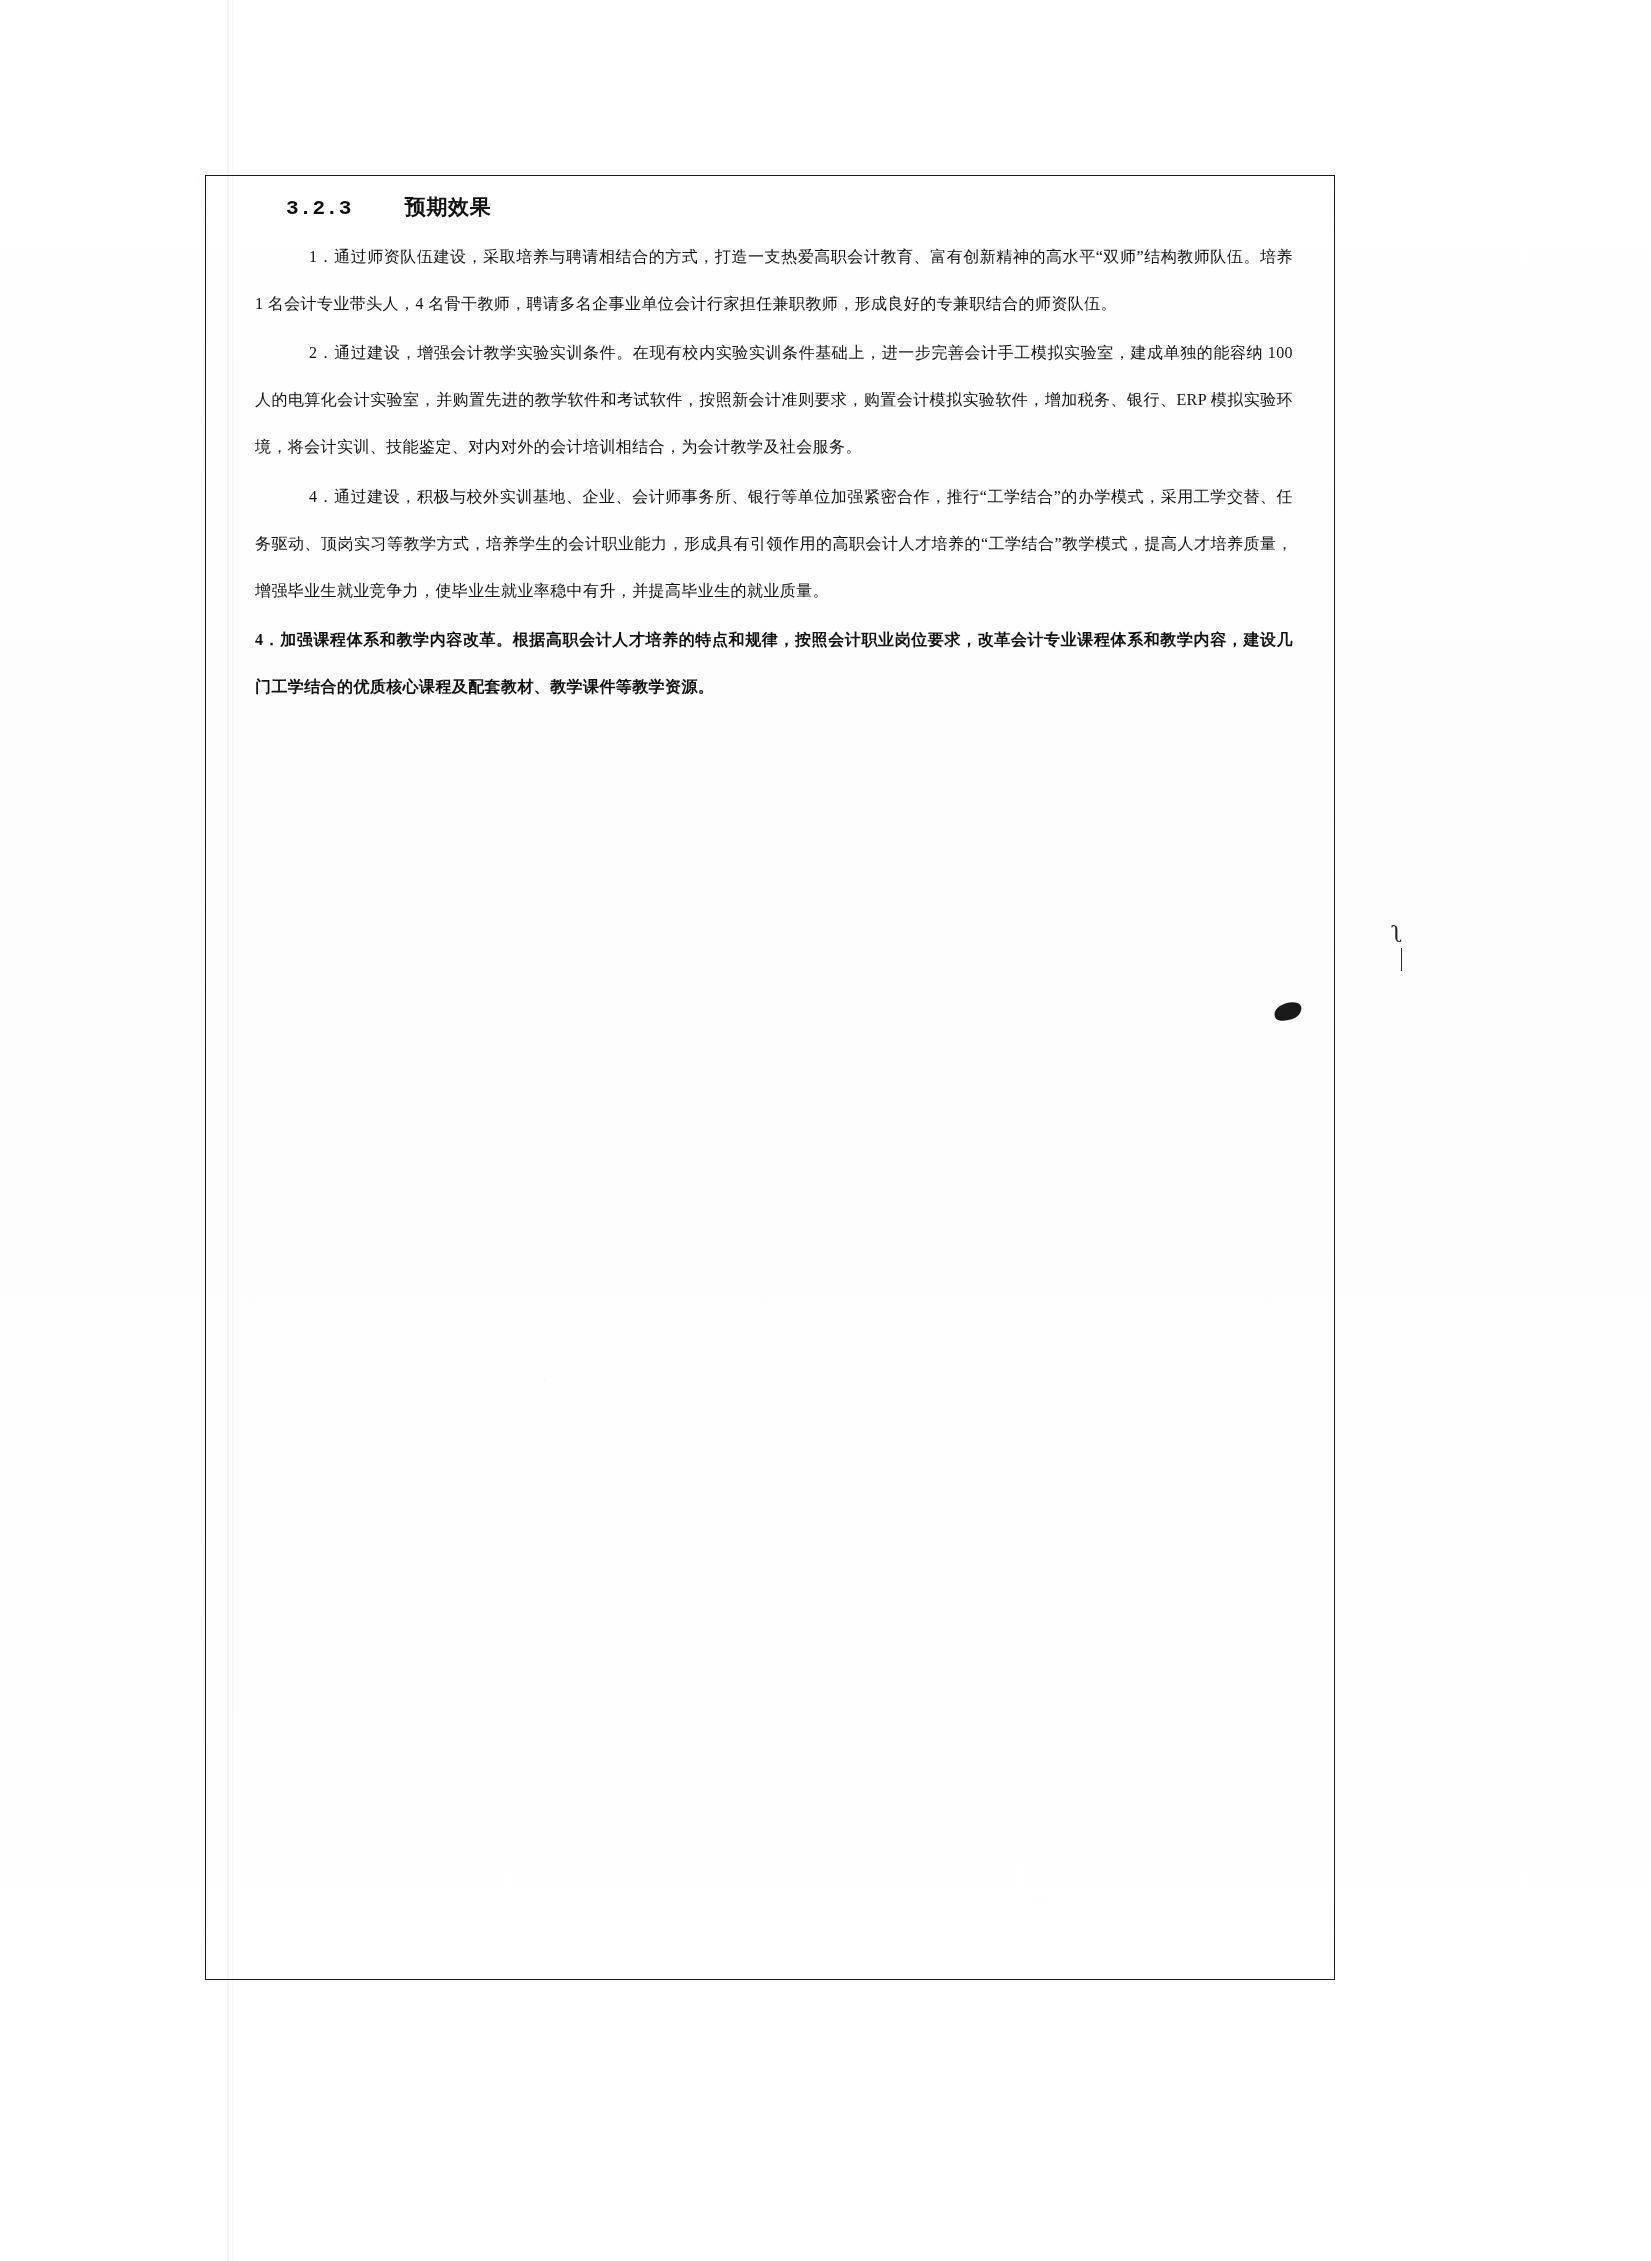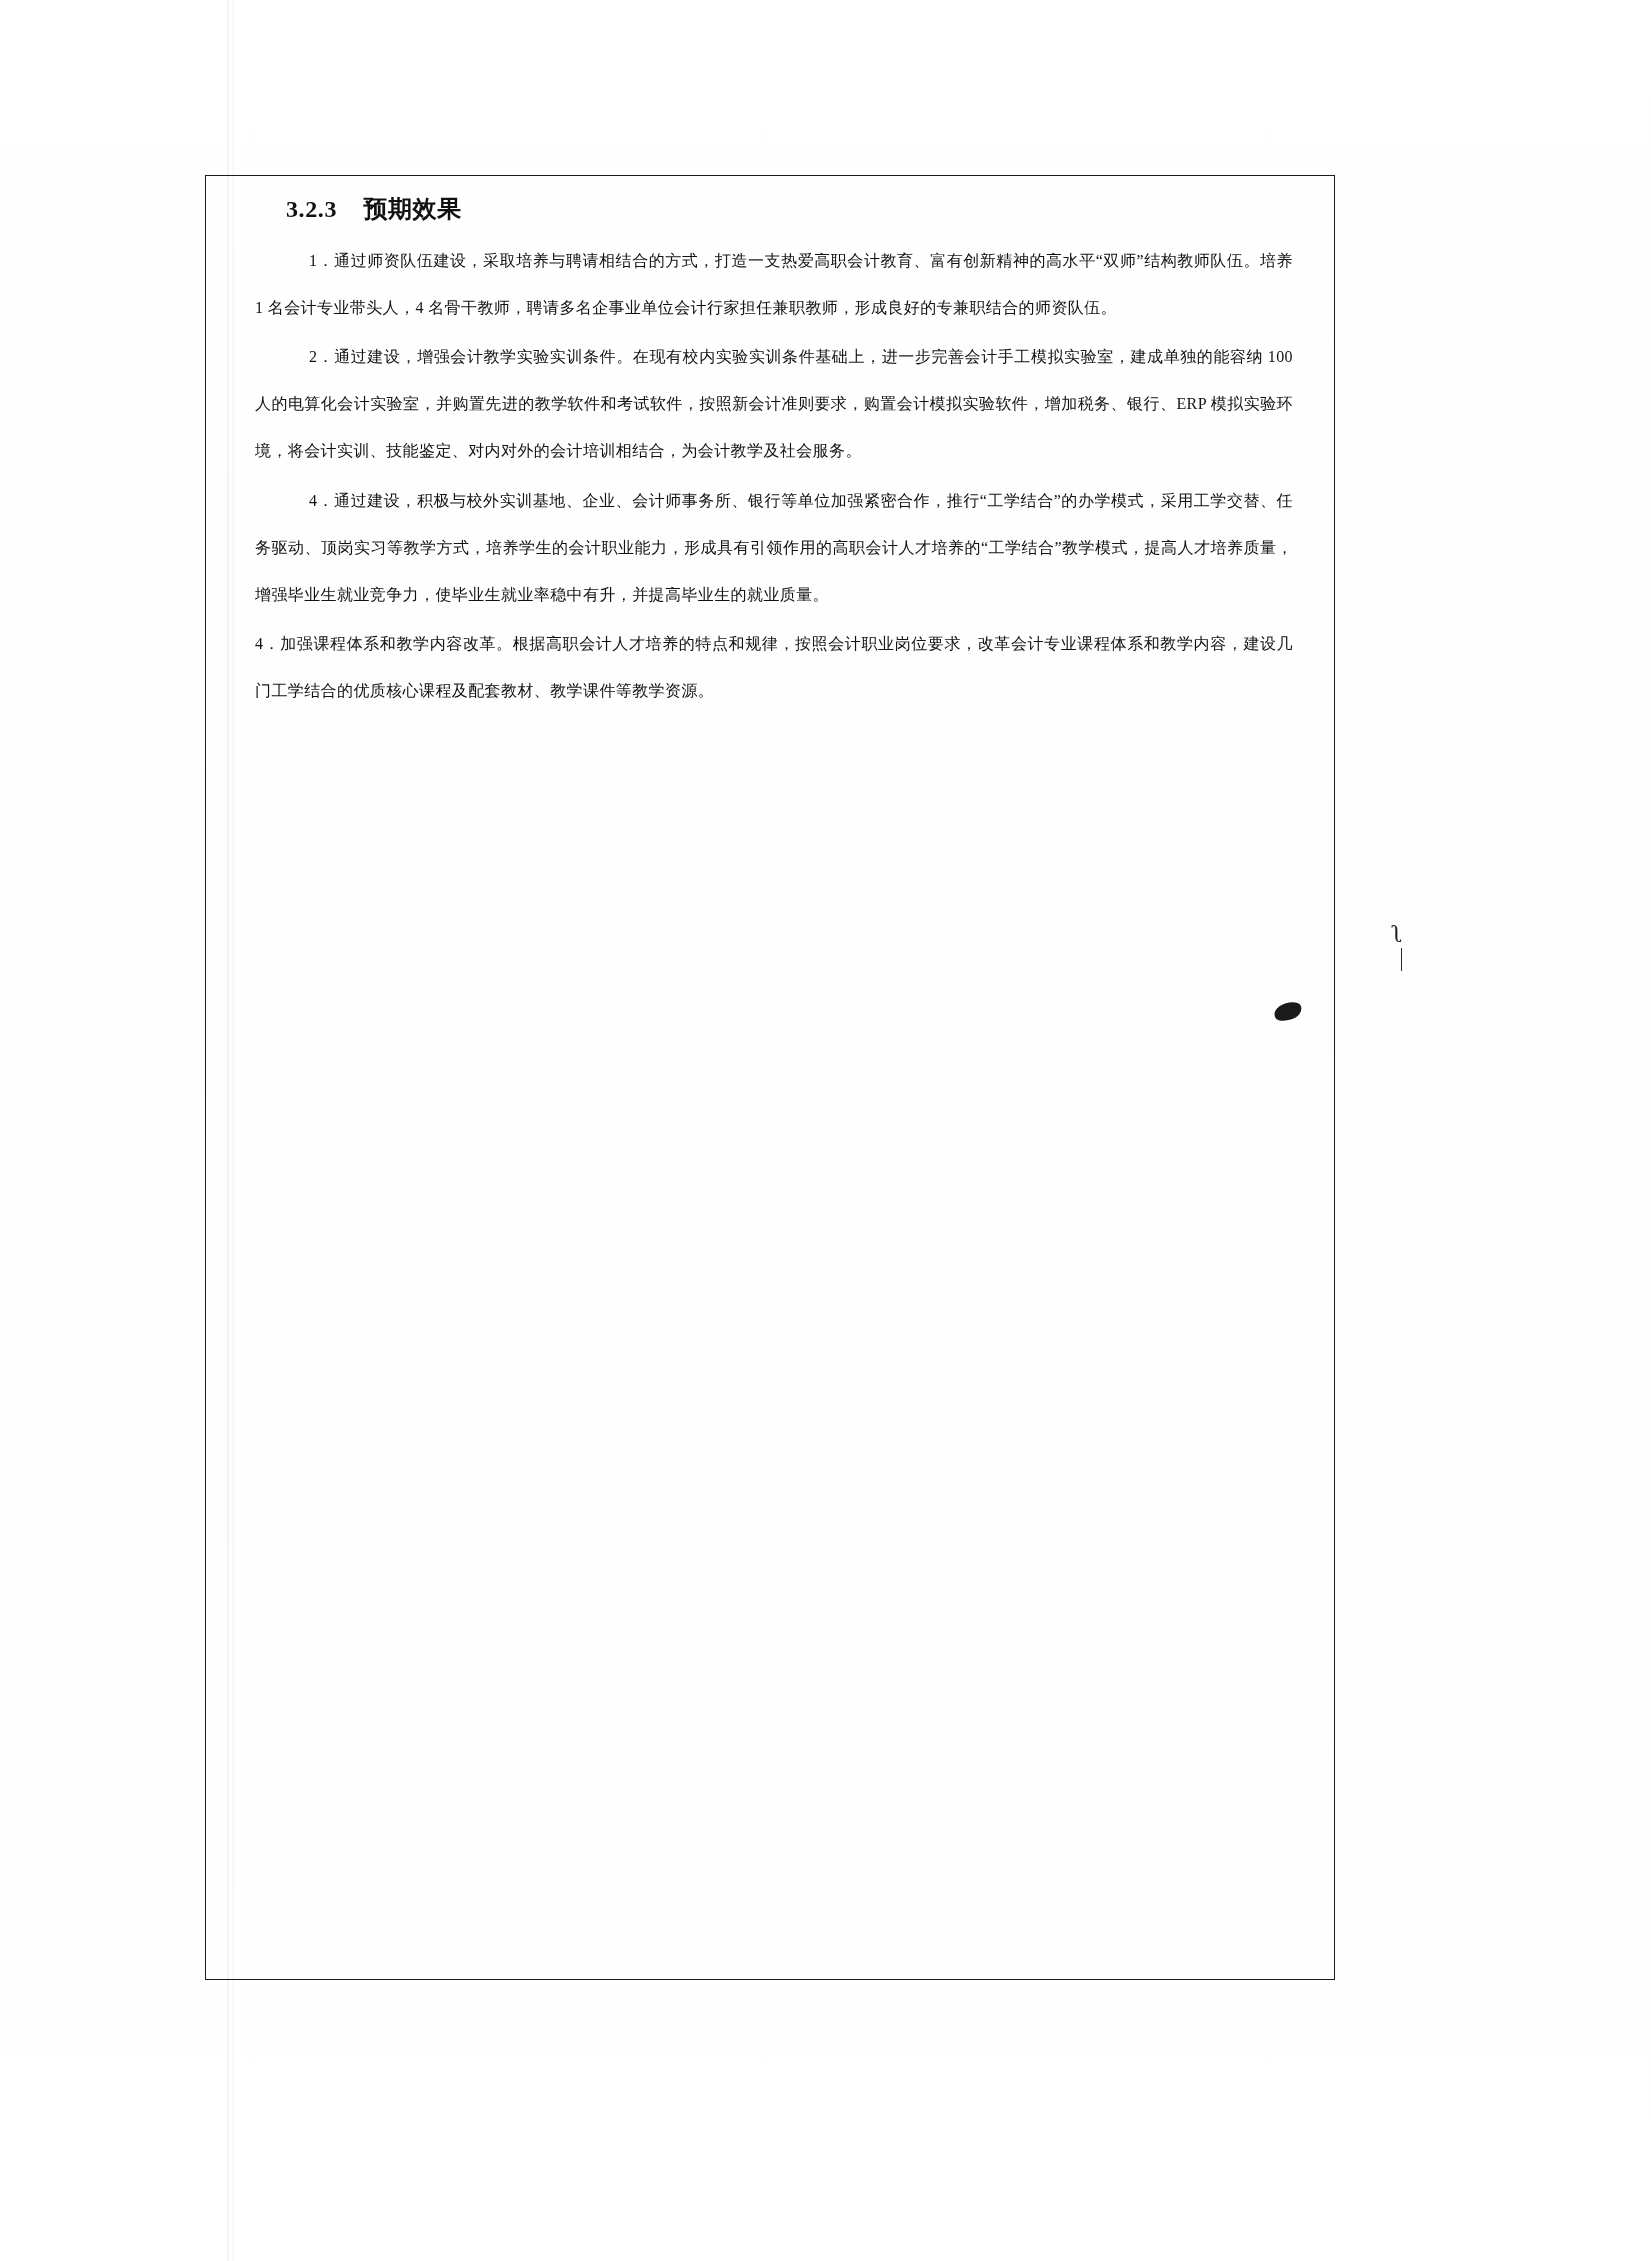--- a/index.html
+++ b/index.html
@@ -48,43 +48,44 @@
   }
 
   .doc-body {
     position: absolute;
     left: 255px;
     top: 193px;
     width: 1038px;
   }
 
   .heading {
-    font-family: Liberation Serif, serif;
+    font-family: Liberation Mono, monospace;
     font-weight: bold;
-    font-size: 24px;
+    font-size: 21px;
     color: #111111;
     letter-spacing: 0.6px;
     margin: 0 0 11.6px 31px;
     white-space: pre;
   }
 
   .para {
     font-size: 16px;
     line-height: 47px;
     color: #121212;
     text-align: justify;
     margin: 0 0 2.6px 0;
     letter-spacing: 0.4px;
     text-justify: inter-character;
   }
   .para.indent {
     text-indent: 54px;
   }
   .para.noindent {
     text-indent: 0;
+    font-weight: bold;
   }
 
   
   .ink-blot {
     position: absolute;
     background: #1a1a1a;
     border-radius: 48% 52% 45% 55% / 55% 45% 58% 42%;
     transform: rotate(-18deg);
   }
   .pen-mark {

